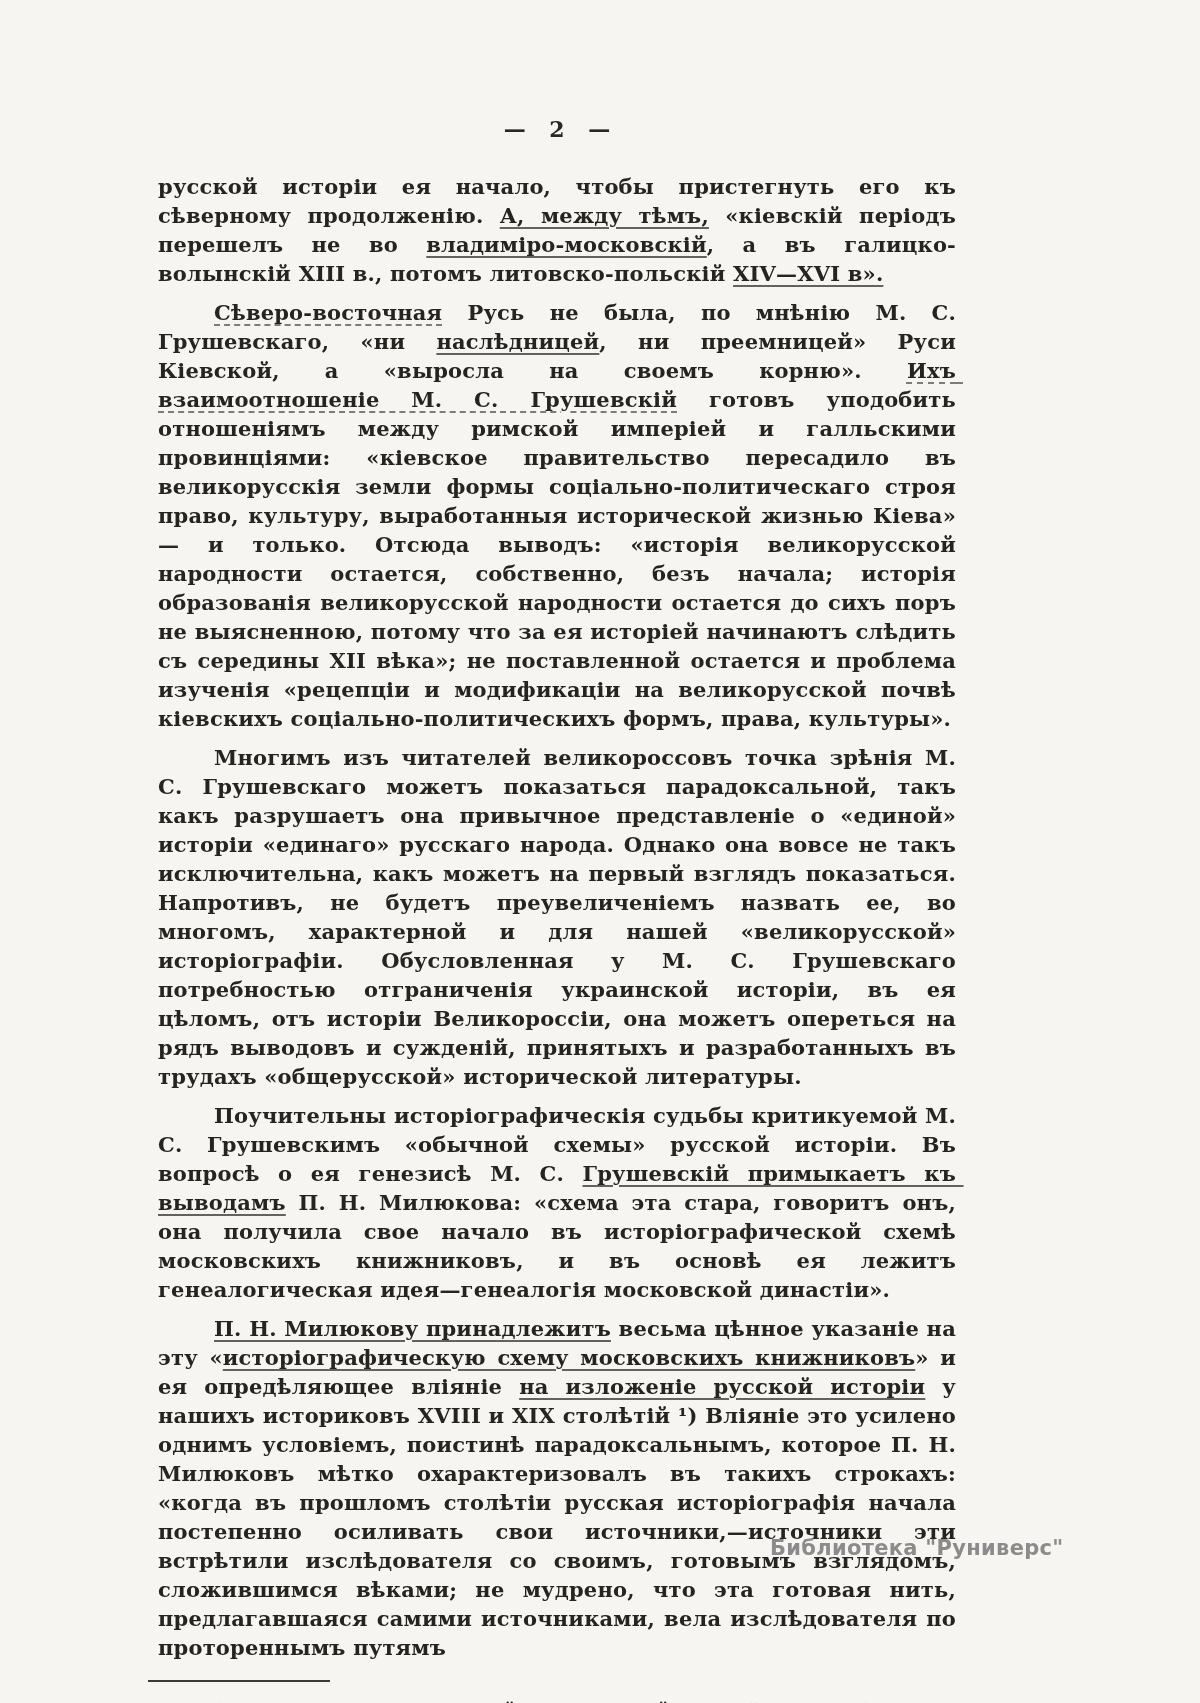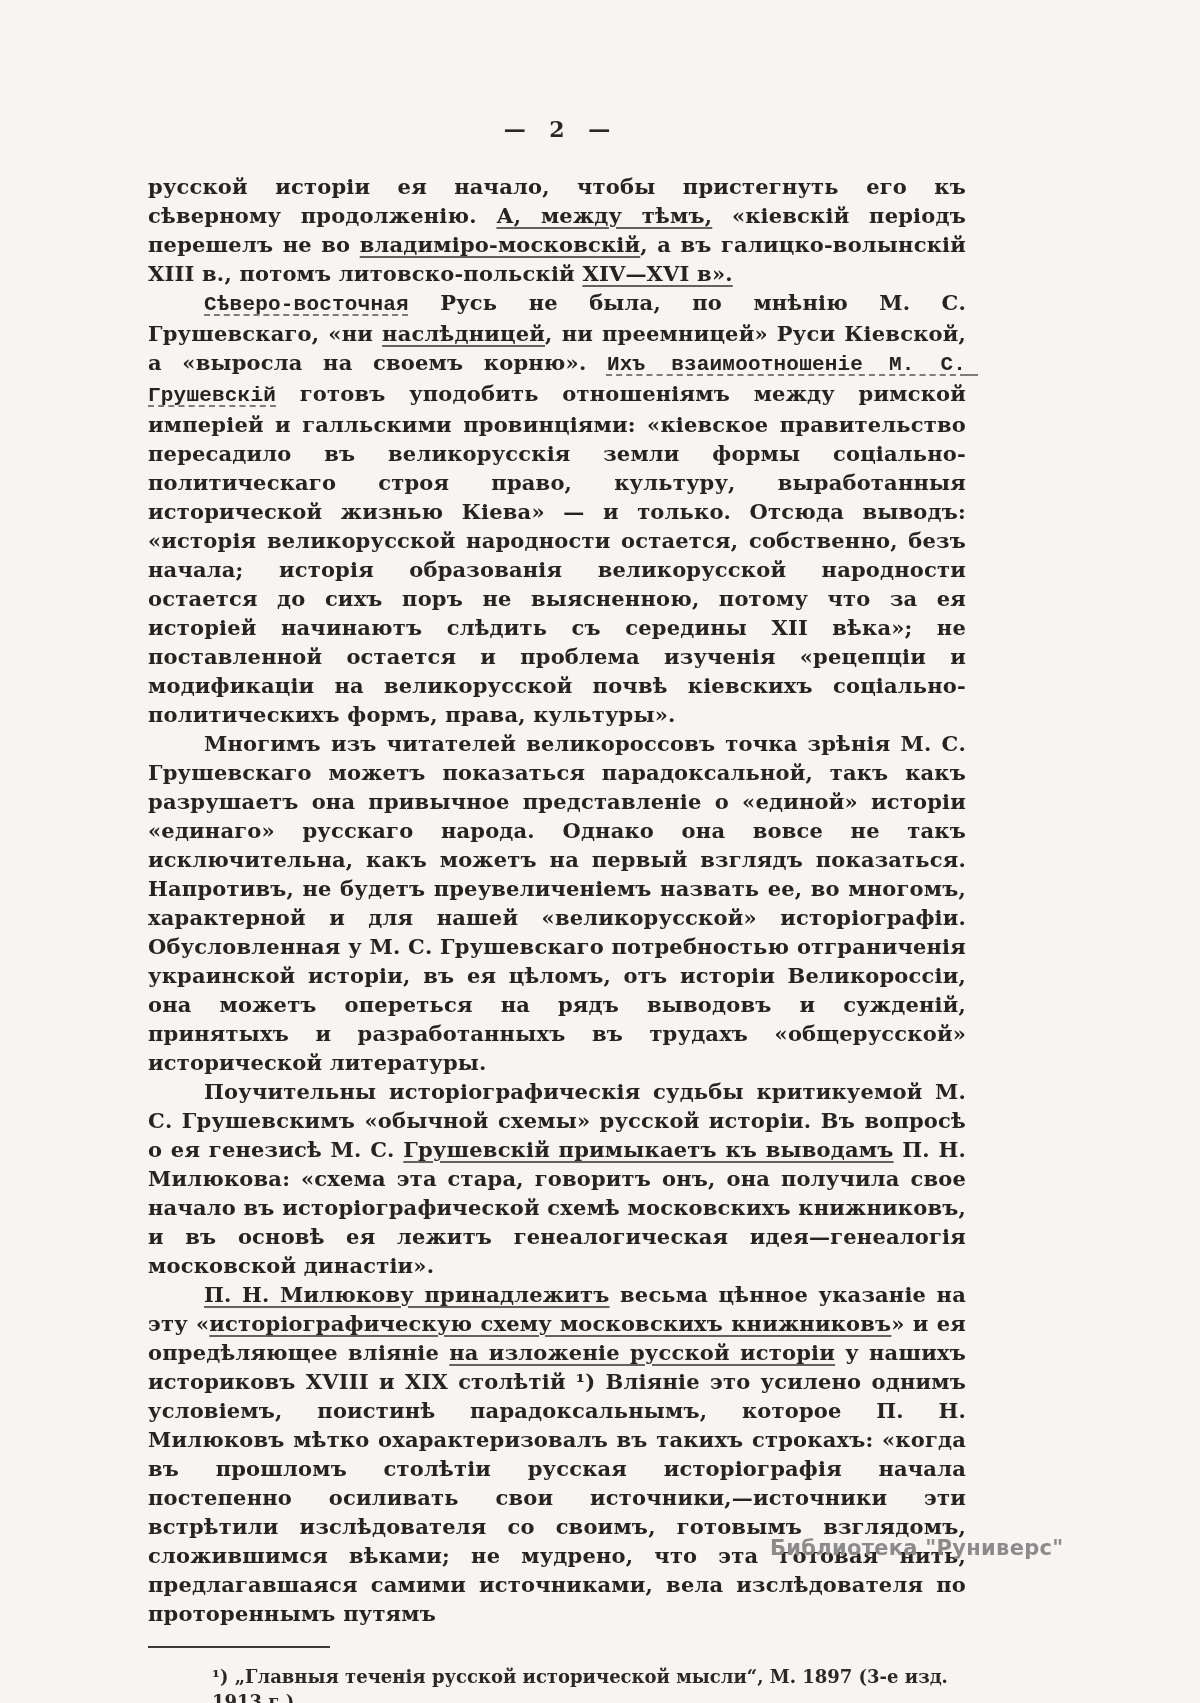--- a/index.html
+++ b/index.html
@@ -24,21 +24,21 @@
   }
   .page-number {
     text-align: center;
     font-size: 22px;
     font-weight: 600;
     word-spacing: 16px;
     margin-bottom: 30px;
     color: #2a2823;
   }
   .text-block p {
-    margin: 0;
+    margin: 10px;
     text-align: justify;
     font-size: 21px;
     line-height: 29px;
     font-weight: 600;
     letter-spacing: 0.2px;
     color: #26241f;
   }
   .text-block p.indent {
     text-indent: 56px;
   }
@@ -47,21 +47,20 @@
     text-decoration: underline;
     text-decoration-thickness: 2px;
     text-decoration-color: rgba(50, 48, 44, 0.75);
     text-underline-offset: 4px;
   }
   .u-dashed {
     text-decoration: underline dashed;
     text-decoration-thickness: 2px;
     text-decoration-color: rgba(60, 58, 54, 0.65);
     text-underline-offset: 4px;
-    font-family: Liberation Mono, monospace;
   }
   .footnote-sep {
     width: 182px;
     height: 0;
     border-top: 2px solid #3c3a35;
     margin: 18px 0 16px 0;
   }
   .footnote {
     font-size: 18px;
     line-height: 25px;

